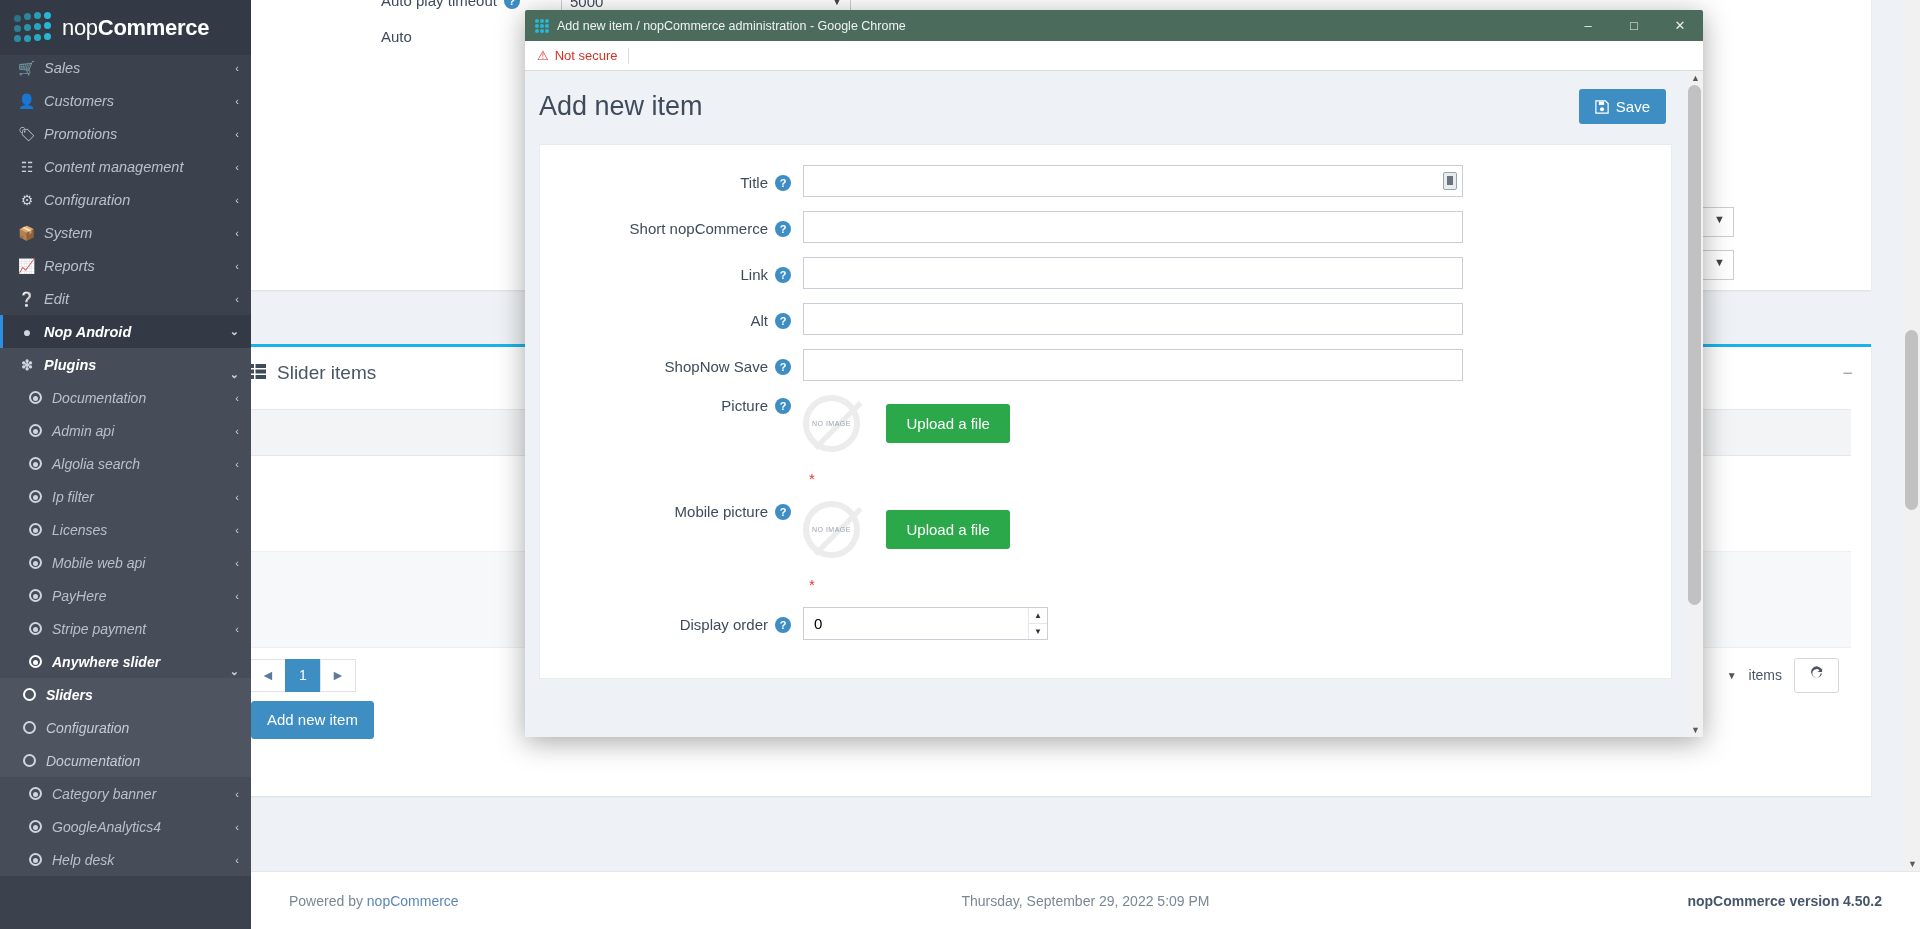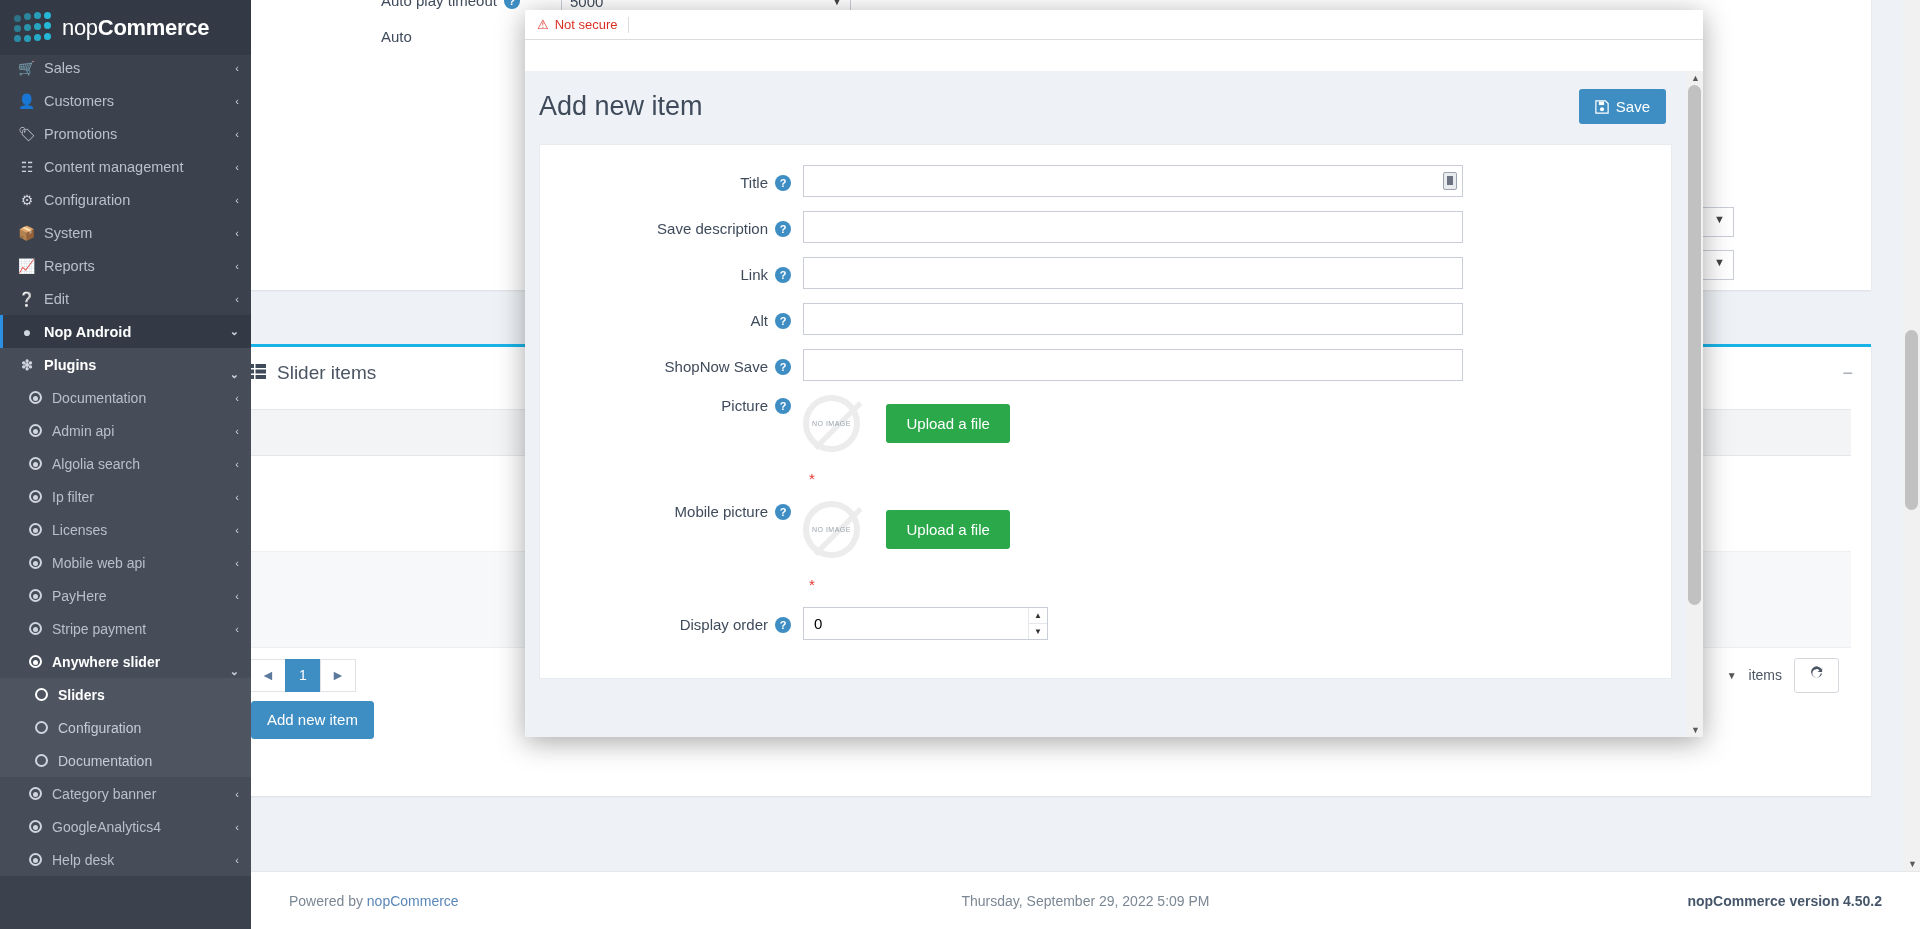--- a/index.html
+++ b/index.html
@@ -40,31 +40,31 @@
     color: #b8c0cc; font-size: 14.5px;
     position: relative;
     white-space: nowrap;
   }
   .nav-item .ico {
     width: 26px; flex: 0 0 26px;
     display: flex; align-items: center; justify-content: center;
     color: #cfd5de;
     font-size: 14px;
   }
-  .nav-item .lbl { flex: 1; padding-left: 4px; }
+  .nav-item .lbl { flex: 1; padding-left: 4px; font-style: italic; }
   .nav-item .arrow { font-size: 11px; color: #cfd5de; }
   .nav-item.active-head { background: #343a45; color: #fff; font-weight: 700; }
   .nav-item.active-head::before {
     content: ""; position: absolute; left: 0; top: 0; bottom: 0; width: 3px; background: #2d8fe2;
   }
   .nav-item.open-head { background: #464c58; color: #fff; font-weight: 700; }
   .nav-sub { background: #464c58; }
   .nav-sub .nav-item { padding-left: 22px; font-size: 14px; }
   .nav-sub2 { background: #4e5561; }
-  .nav-sub2 .nav-item { padding-left: 28px; font-size: 14px; color: #c5ccd6; }
+  .nav-sub2 .nav-item { padding-left: 16px; font-size: 14px; color: #c5ccd6; }
   .nav-item.bold { font-weight: 700; color: #fff; }
   .ring { display:inline-block; width:13px; height:13px; border:2px solid #cfd5de; border-radius:50%; position:relative;}
   .ring.filled::after { content:""; position:absolute; left:2.5px; top:2.5px; width:5px; height:5px; border-radius:50%; background:#cfd5de;}
   .ring.white { border-color:#fff; }
   .ring.white.filled::after { background:#fff; }
 
   
   #main {
     position: absolute; left: 251px; top: 0;
     width: 1669px; height: 929px;
@@ -572,20 +572,39 @@
   <div class="arrow-b">▼</div>
 </div>
 
 <div id="footer">
   <div class="fl"><span>Powered by </span><a href="#">nopCommerce</a></div>
   <div class="fc">Thursday, September 29, 2022 5:09 PM</div>
   <div class="fr">nopCommerce version 4.50.2</div>
 </div>
 
 <div id="popup">
+  <div id="titlebar">
+    <span class="favicon">
+      <i></i>
+        <i></i>
+        <i></i>
+        <i></i>
+        <i></i>
+        <i></i>
+        <i></i>
+        <i></i>
+        <i></i>
+    </span>
+    <span class="ttl">Add new item / nopCommerce administration - Google Chrome</span>
+    <div class="wbtns">
+      <div>–</div>
+      <div>□</div>
+      <div class="close">✕</div>
+    </div>
+  </div>
 
   <div id="omnibox">
     <span class="warn-ico">⚠</span>
     <span class="notsecure">Not secure</span>
     <span class="divider"></span>
   </div>
 
   <div id="popbody">
     <div class="inner">
 
@@ -613,21 +632,21 @@
           <div class="fctrl">
             <div class="txt-wrap">
               <input class="txt" type="text" value="" style="">
               <span class="loc-ico"></span>
             </div>
           </div>
         </div>
 
         <div class="frow">
           <div class="flabel">
-            <span>Save description</span>
+            <span>Short nopCommerce</span>
             <span class="qmark">?</span>
           </div>
           <div class="fctrl">
             <input class="txt" type="text" value="" style="">
           </div>
         </div>
 
         <div class="frow">
           <div class="flabel">
             <span>Link</span>

